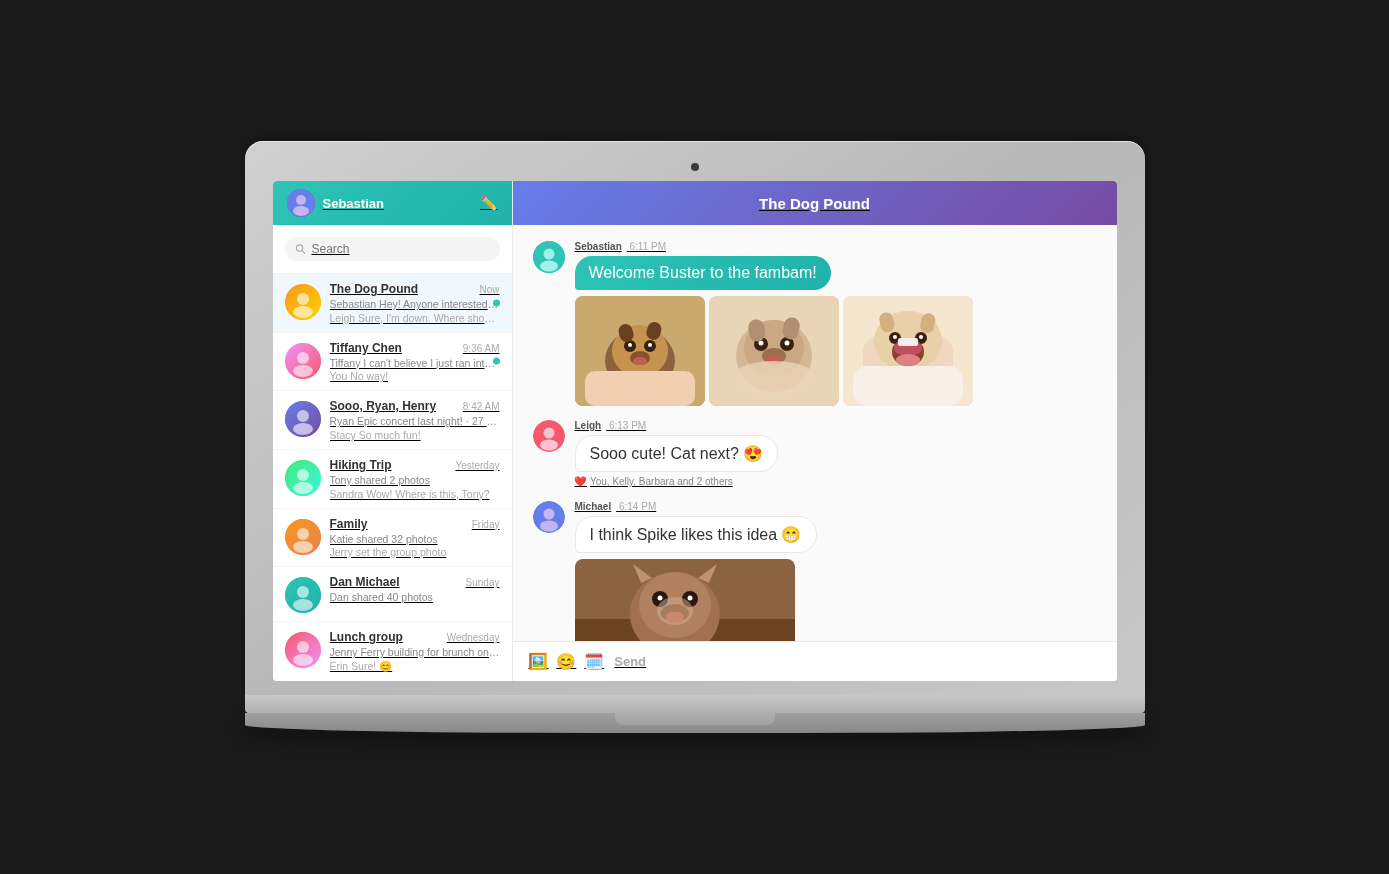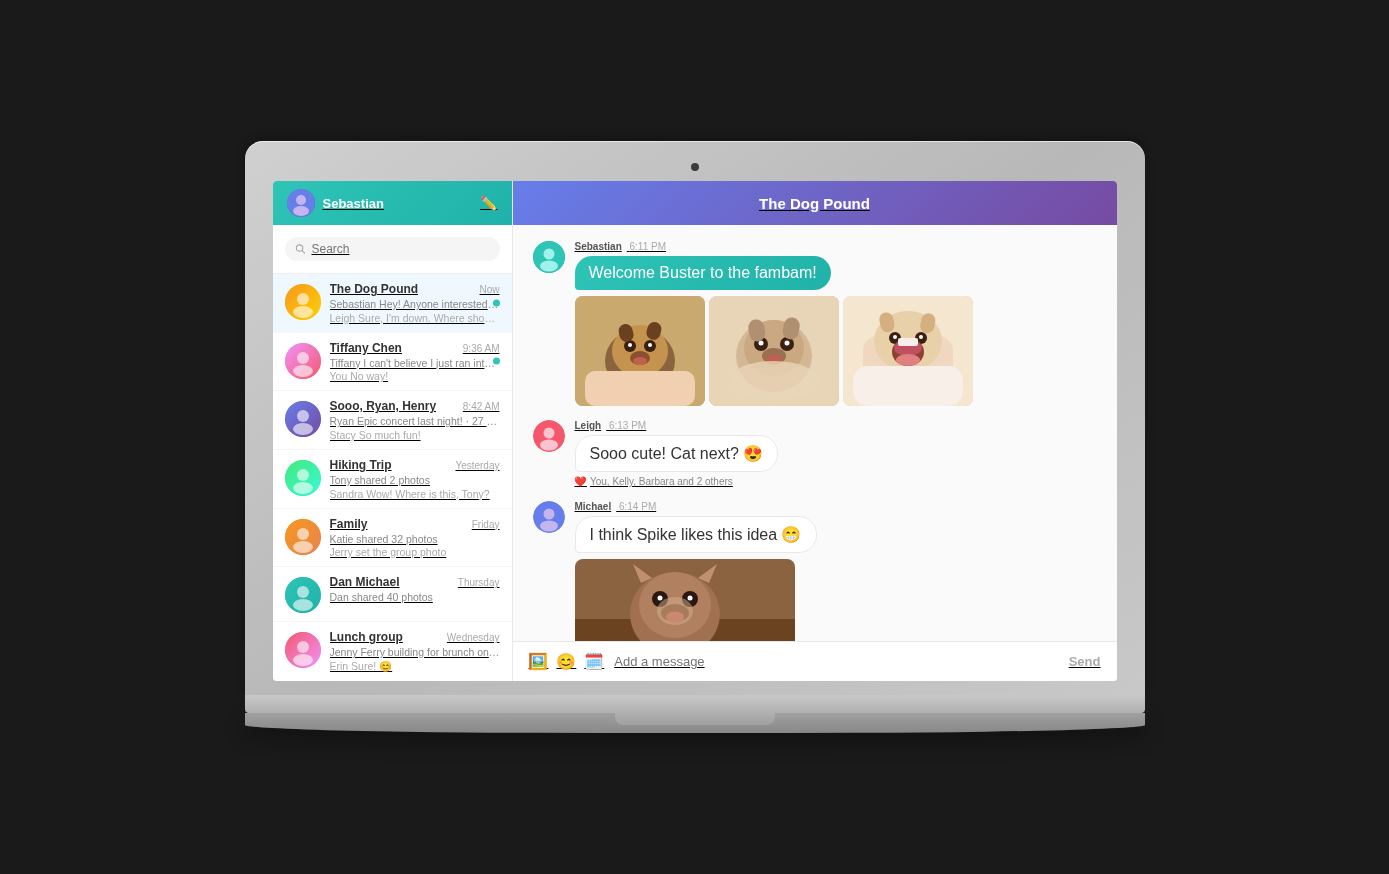--- a/index.html
+++ b/index.html
@@ -602,21 +602,21 @@
       </linearGradient>
                   </defs>
       <rect width="36" height="36" fill="url(#g5)"></rect>
       <circle cx="18" cy="15" r="6" fill="rgba(255,255,255,0.6)"></circle>
       <ellipse cx="18" cy="28" rx="10" ry="6" fill="rgba(255,255,255,0.6)"></ellipse>
     </svg>
               </div>
       <div class="conv-content">
         <div class="conv-header-row">
           <span class="conv-name">Dan Michael</span>
-          <span class="conv-time">Thursday</span>
+          <span class="conv-time">Sunday</span>
         </div>
         <div class="conv-preview">Dan shared 40 photos</div>
 
       </div>
 
     </div>
             <div class="conv-item">
       <div class="conv-avatar av-red">
                 <svg width="36" height="36" viewBox="0 0 36 36" style="border-radius:50%">
       <defs>
@@ -793,21 +793,20 @@
           </div>
 
         </div>
 
         <div class="chat-input-bar">
           <div class="input-icons">
             <span class="input-icon">🖼️</span>
             <span class="input-icon">😊</span>
             <span class="input-icon">🗓️</span>
           </div>
-          <input class="message-input" type="text" placeholder="Add a message" style="">
           <button class="send-button">Send</button>
         </div>
       </div>
 
     </div>
   </div>
   <div class="laptop-base"></div>
   <div class="laptop-stand"></div>
 </div>
 

